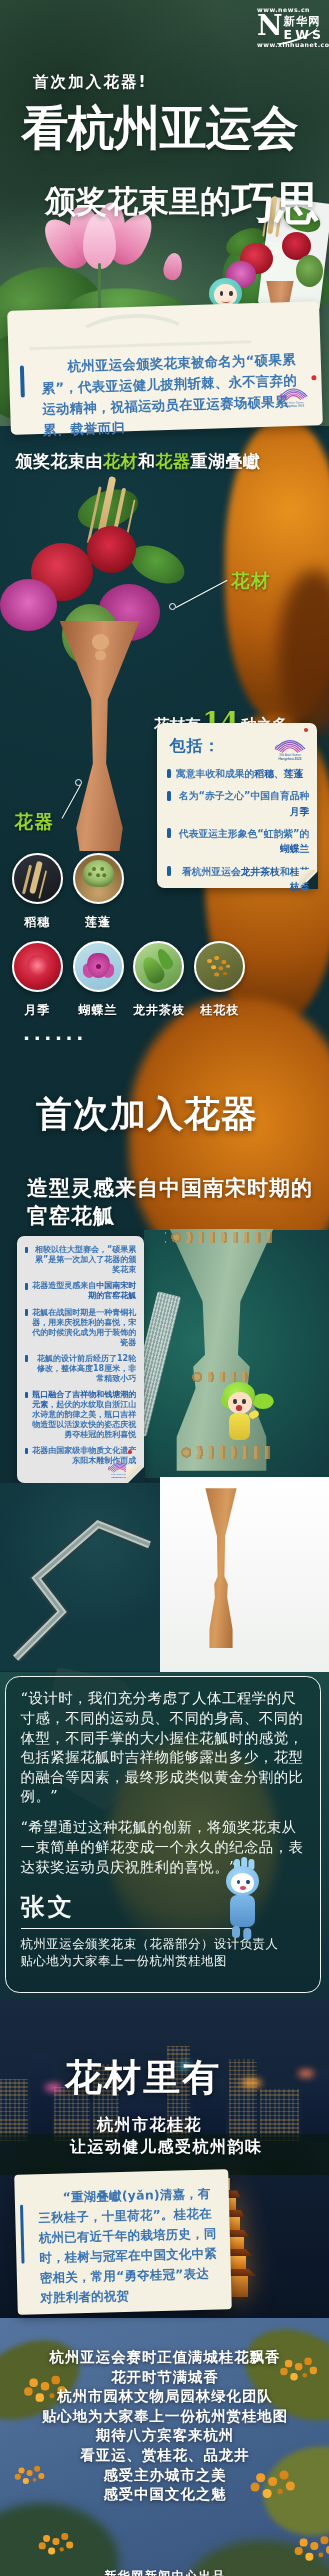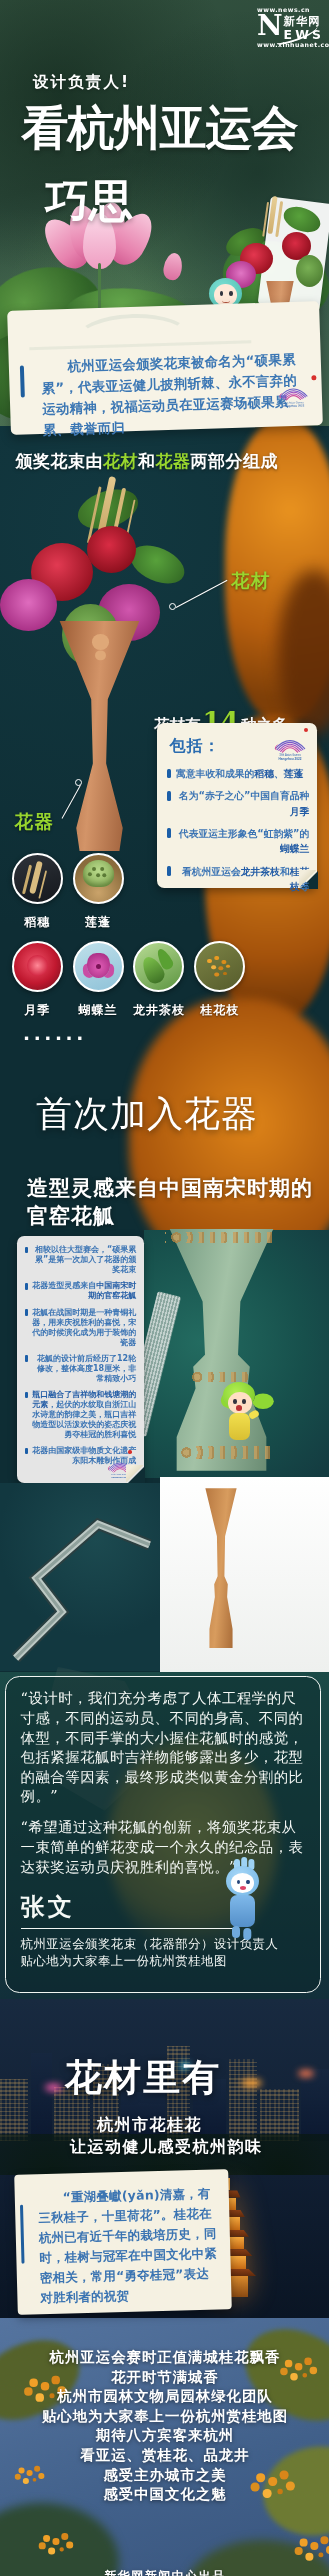--- a/index.html
+++ b/index.html
@@ -162,21 +162,21 @@
   .mcircle.rose::before{content:"";position:absolute;left:13.4px;top:12.4px;width:20.6px;height:20.6px;border-radius:50%;background:radial-gradient(circle at 50% 50%,#ff8a98,#d32944 70%);}
   .mcircle.orchid{background:linear-gradient(160deg,#bfe0ea,#8fc2d8);}
   .mcircle.orchid::before{content:"";position:absolute;left:12.4px;top:10.3px;width:23px;height:25px;border-radius:50% 50% 60% 60%;background:radial-gradient(circle at 50% 55%,#e25fb8,#ab2f86 80%);box-shadow:-9.3px 5.2px 0 -5.2px #c94da4,9.3px 5.2px 0 -5.2px #c94da4;}
   .mcircle.orchid::after{content:"";position:absolute;left:21.6px;top:20.6px;width:5.2px;height:5.2px;border-radius:50%;background:#7c1458;}
   .mcircle.tea{background:linear-gradient(150deg,#b8dc94,#5c9440);}
   .mcircle.tea::before{content:"";position:absolute;left:8.2px;top:13.4px;width:17.5px;height:28px;border-radius:50% 50% 50% 50%/70% 70% 30% 30%;background:linear-gradient(#7cc04a,#3f7326);transform:rotate(-28deg);box-shadow:15.5px -4.1px 0 -3.1px #59a032;}
   .mcircle.osm{background:linear-gradient(150deg,#7d8446,#565c2c);}
   .mcircle.osm::before{content:"";position:absolute;left:11.3px;top:15.5px;width:4.6px;height:4.6px;border-radius:50%;background:#f0a42c;box-shadow:7.2px -3.1px 0 #e89a22,14.4px 1px 0 #db8d1b,4.1px 6.2px 0 #f2b13e,11.3px 7.2px 0 #cf831a,18.5px 5.2px 0 -0.5px #e39620,7.2px 13.4px 0 #d98a1e,15.5px 12.4px 0 -0.5px #ba7311;}
   .dots6{left:23px;top:602px;color:#fff;font-size:18.5px;font-weight:800;letter-spacing:3.6px;}
 
-  .vessel-title{left:36px;top:664px;font-size:36px;font-weight:400;color:#fff;letter-spacing:1px;text-shadow:0 2.1px 6.2px rgba(0,0,0,.5);}
+  .vessel-title{left:36px;top:664px;font-size:36px;font-weight:700;color:#fff;letter-spacing:1px;text-shadow:0 2.1px 6.2px rgba(0,0,0,.5);}
   .vessel-sub{left:27px;top:748px;font-size:21px;font-weight:700;color:#fff;letter-spacing:1px;text-shadow:0 1px 4.1px rgba(0,0,0,.5);}
 
   
   .band-b{left:0;top:1236px;width:330px;height:435px;background:#0e2d34;}
   .celadon-panel{position:absolute;left:144px;top:-6.2px;width:185px;height:248px;
      background:radial-gradient(circle at 30% 45%,#236b60,#17504c 55%,#143c41 95%);}
   .gu{position:absolute;left:18.5px;top:-1px;width:118px;height:242px;
      clip-path:polygon(6% 0,94% 0,66% 30%,64% 52%,74% 57%,72% 66%,88% 86%,88% 100%,12% 100%,12% 86%,28% 66%,26% 57%,36% 52%,34% 30%);
      background:linear-gradient(100deg,#6f957d,#a3c2a6 45%,#5f8169);}
   .gold{position:absolute;background:repeating-radial-gradient(circle at 10% 50%,#c9a05e 0 3.1px,#b08444 3.1px 5.2px,transparent 5.2px 11.3px);opacity:.8;filter:blur(0.5px);}
@@ -314,23 +314,24 @@
         <span class="xh-n">N</span>
         <span class="xh-col">
           <span class="xh-cn">新华网</span>
           <span class="xh-ews">EWS</span>
         </span>
         <i class="xh-swoosh"></i>
       </div>
       <div class="xh-url">www.xinhuanet.com</div>
     </div>
 
-    <div class="abs kicker">设计负责人!</div>
+    <div class="abs kicker">首次加入花器!</div>
     <div class="abs title1 serif">看杭州亚运会</div>
     <div class="abs title2 serif">
+      <span>颁奖花束里的</span>
       <span class="big">巧思</span>
     </div>
   </section>
 
   <section class="abs card1">
     <span class="wm-arc"></span>
     <span class="wm-line"></span>
     <span class="vbar"></span>
     <p>杭州亚运会颁奖花束被命名为“硕果累累”，代表亚运健儿披荆斩棘、永不言弃的运动精神，祝福运动员在亚运赛场硕果累累、载誉而归</p>
     <svg class="fan" viewBox="0 0 90 64">
@@ -347,21 +348,21 @@
     </svg>
     <span class="reddot"></span>
   </section>
 
   <section class="abs band-a">
     <div class="oblob ob1"></div>
     <div class="oblob ob2"></div>
     <div class="oblob ob3"></div>
     <div class="abs obdark"></div>
 
-    <div class="abs compose-head"><span>颁奖花束由</span><span class="green">花材</span><span>和</span><span class="green">花器</span><span>两部分组成</span></div>
+    <div class="abs compose-head"><span>颁奖花束由</span><span class="green">花材</span><span>和</span><span class="green">花器</span><span>重湖叠巘</span></div>
 
     <div class="abs bouquet2">
       <span class="bqt gl1"></span>
         <span class="bqt gl2"></span>
         <span class="bqt rice"></span>
       <span class="bqt rose1"></span>
         <span class="bqt rose2"></span>
         <span class="bqt orch1"></span>
       <span class="bqt orch2"></span>
         <span class="bqt cact"></span>

